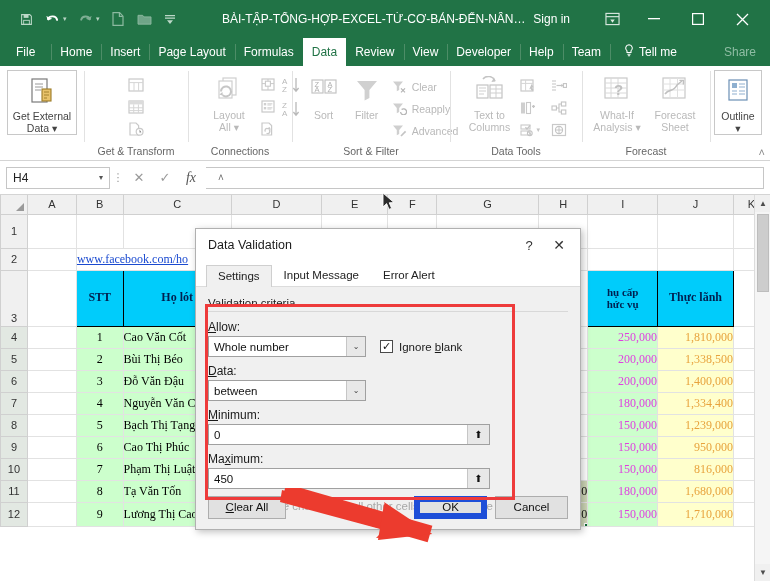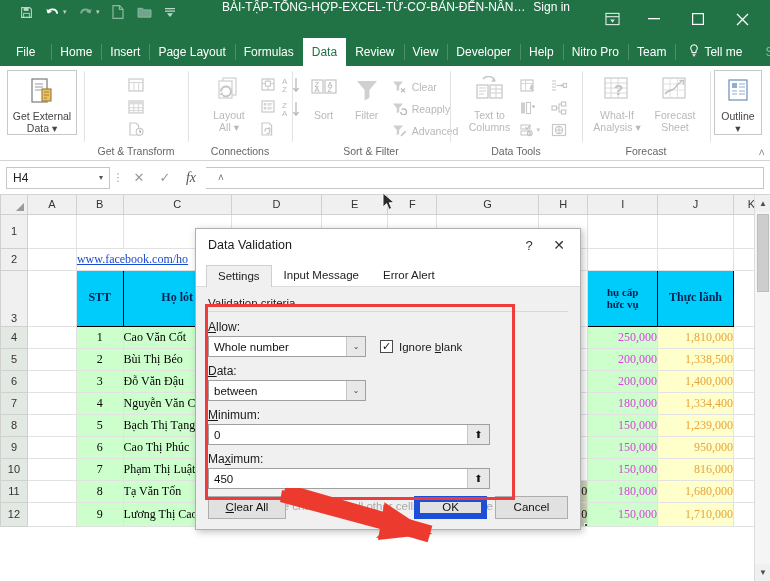--- a/index.html
+++ b/index.html
@@ -7,21 +7,21 @@
     width: 770px; height: 581px;
     font-family: "Liberation Sans", sans-serif;
     overflow: hidden;
     background: #fff;
   }
   #app { position: relative; width: 770px; height: 581px; }
 
   
   .titlebar {
     position: absolute; left: 0; top: 0; width: 770px; height: 38px;
-    background: #217346; display: flex; align-items: flex-start;
+    background: #217346; display: flex; align-items: center;
   }
   .qat { display: flex; align-items: center; padding-left: 14px; gap: 2px; }
   .qat-btn {
     width: 24px; height: 24px; display: flex; align-items: center; justify-content: center;
     color: #cfe3d7; font-size: 13px; line-height: 1;
   }
   .qat-btn.active { color: #ffffff; font-size: 15px; }
   .qat-caret { color: #b9d4c4; font-size: 7px; margin-left: -3px; width: 8px; }
   .title-text {
     flex: 1; text-align: center; color: #ffffff; font-size: 12px;
@@ -348,21 +348,20 @@
     <div class="tab file">File</div>
     <div class="tab">Home</div>
     <div class="tab">Insert</div>
     <div class="tab">Page Layout</div>
     <div class="tab">Formulas</div>
     <div class="tab selected">Data</div>
     <div class="tab">Review</div>
     <div class="tab">View</div>
     <div class="tab">Developer</div>
     <div class="tab">Help</div>
-    <div class="tab">Nitro Pro</div>
     <div class="tab">Team</div>
     <div class="tab tellme">
       <span class="tellme-bulb">
         <svg width="10" height="13" viewBox="0 0 10 13">
             <path d="M5 0.8a3.4 3.4 0 0 0-2 6.1v1.6h4V6.9A3.4 3.4 0 0 0 5 0.8z" fill="none" stroke="#fff" stroke-width="1.1"></path>
             <path d="M3.4 10.2h3.2M3.9 11.8h2.2" stroke="#fff" stroke-width="1.1"></path>
           </svg>
       </span>
       <span>Tell me</span>
     </div>

